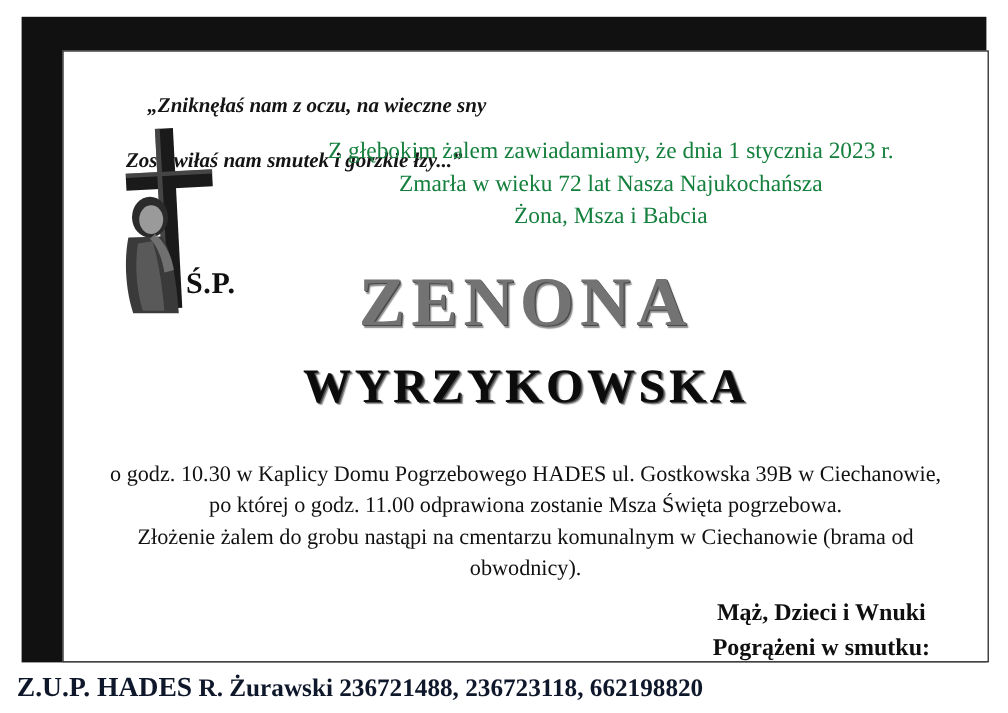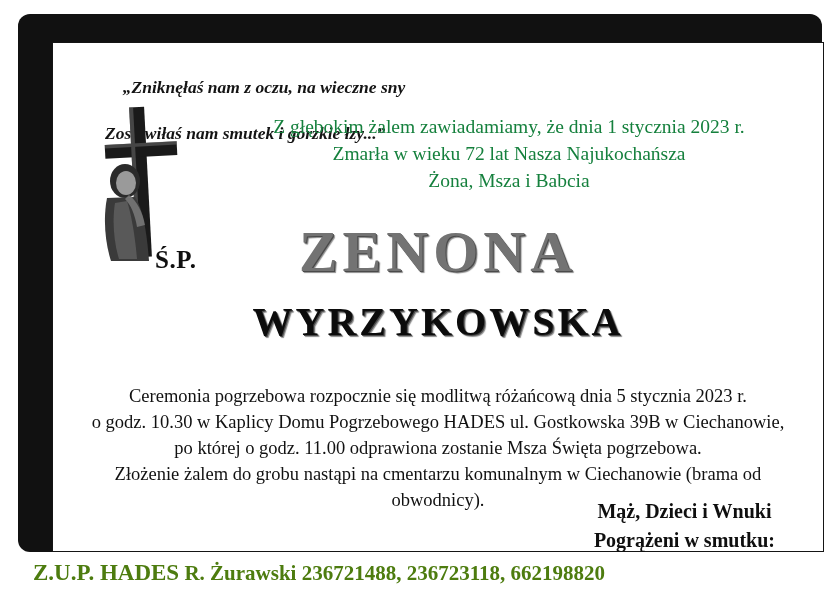--- a/index.html
+++ b/index.html
@@ -23,21 +23,20 @@
 
   
   .outer-frame {
     position: absolute;
     left: 18px;
     top: 14px;
     width: 804px;
     height: 538px;
     background: #111111;
     box-sizing: border-box;
-    border-radius: 12px;
   }
 
   
   .inner-card {
     position: absolute;
     left: 34px;
     top: 28px;
     width: 772px;
     height: 510px;
     background: #ffffff;
@@ -83,21 +82,20 @@
   }
 
   .sp-label {
     position: absolute;
     left: 92px;
     top: 172px;
     font-weight: bold;
     font-size: 25px;
     letter-spacing: 0.5px;
     color: #101010;
-    margin-top: 23px;
   }
 
   
   .announce {
     position: absolute;
     left: 150px;
     right: 8px;
     top: 62px;
     text-align: center;
     font-size: 19.5px;
@@ -155,23 +153,22 @@
     line-height: 29px;
     color: #0f0f0f;
   }
 
   
   .footer {
     position: absolute;
     left: 14px;
     top: 560px;
     font-size: 21px;
-    color: #4d7c0f;
+    color: #0f172a;
     white-space: pre;
-    margin-left: 19px;
   }
   .footer .brand {
     font-weight: bold;
     font-size: 23px;
   }
   .footer .sub {
     font-weight: bold;
     font-size: 21px;
   }
 </style>
@@ -219,21 +216,20 @@
           <div>Zmarła w wieku 72 lat Nasza Najukochańsza</div>
           <div>Żona, Msza i Babcia</div>
         </div>
 
         <div class="name-block">
           <div class="given-name">ZENONA</div>
           <div class="family-name">WYRZYKOWSKA</div>
         </div>
 
         <div class="ceremony">
-          <div>Ceremonia pogrzebowa rozpocznie się modlitwą różańcową dnia 5 stycznia 2023 r.</div>
           <div>o godz. 10.30 w Kaplicy Domu Pogrzebowego HADES ul. Gostkowska 39B w Ciechanowie,</div>
           <div>po której o godz. 11.00 odprawiona zostanie Msza Święta pogrzebowa.</div>
           <div>Złożenie żalem do grobu nastąpi na cmentarzu komunalnym w Ciechanowie (brama od obwodnicy).</div>
         </div>
 
         <div class="signature">
           <div>Mąż, Dzieci i Wnuki</div>
           <div>Pogrążeni w smutku:</div>
         </div>
 

